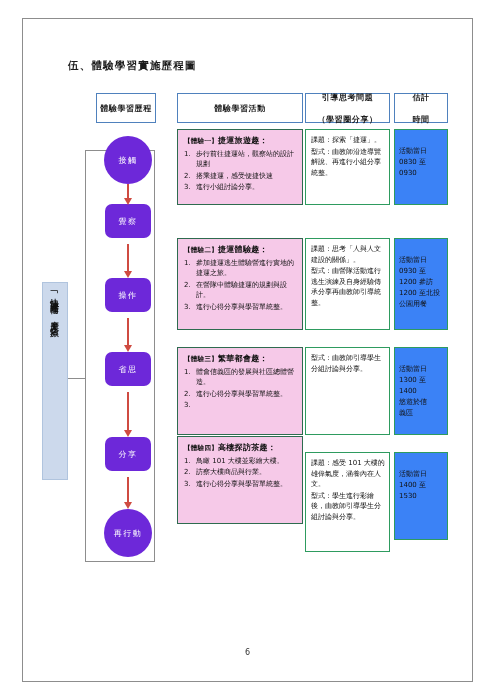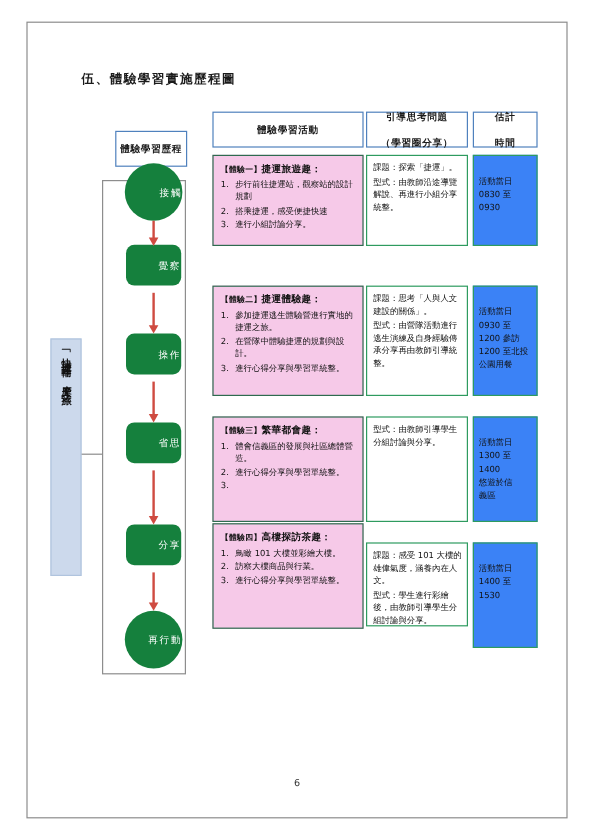--- a/index.html
+++ b/index.html
@@ -50,21 +50,21 @@
     font-size: 8px;
     line-height: 11px;
     text-align: center;
     display: flex;
     align-items: center;
     justify-content: center;
     letter-spacing: 0.6px;
     font-weight: bold;
   }
   .hdr span { display: block; }
-  #hdr-process { left: 96px;  top: 93px; width: 60px;  height: 30px; margin-top: 16px; }
+  #hdr-process { left: 96px;  top: 93px; width: 60px;  height: 30px; }
   #hdr-activity{ left: 177px; top: 93px; width: 126px; height: 30px; }
   #hdr-question{ left: 305px; top: 93px; width: 85px;  height: 30px; }
   #hdr-time    { left: 394px; top: 93px; width: 54px;  height: 30px; }
 
   
   #theme-box {
     position: absolute;
     left: 42px;
     top: 282px;
     width: 26px;
@@ -104,27 +104,27 @@
     width: 70px;
     height: 412px;
     border: 1px solid #8d8d8d;
     box-sizing: border-box;
     background: transparent;
   }
 
   
   .stage {
     position: absolute;
-    background: #15803d;
+    background: #6d28d9;
     color: #ffffff;
     font-size: 8px;
     letter-spacing: 1.5px;
     display: flex;
     align-items: center;
-    justify-content: flex-end;
+    justify-content: center;
     box-sizing: border-box;
   }
   .stage.circle { border-radius: 50%; }
   .stage.rect   { border-radius: 7px; }
 
   #stage-0 { left: 104px; top: 136px; width: 48px; height: 48px; }
   #stage-1 { left: 105px; top: 204px; width: 46px; height: 34px; }
   #stage-2 { left: 105px; top: 278px; width: 46px; height: 34px; }
   #stage-3 { left: 105px; top: 352px; width: 46px; height: 34px; }
   #stage-4 { left: 105px; top: 437px; width: 46px; height: 34px; }
@@ -221,21 +221,21 @@
 
   #act-1 { top: 238px; height: 92px; }
   #q-1   { top: 238px; height: 92px; }
   #t-1   { top: 238px; height: 92px; }
 
   #act-2 { top: 347px; height: 88px; }
   #q-2   { top: 347px; height: 88px; }
   #t-2   { top: 347px; height: 88px; }
 
   #act-3 { top: 436px; height: 88px; }
-  #q-3   { top: 452px; height: 70px; }
+  #q-3   { top: 452px; height: 100px; }
   #t-3   { top: 452px; height: 88px; }
 
   
   #page-number {
     position: absolute;
     left: 0;
     top: 648px;
     width: 495px;
     text-align: center;
     font-size: 8px;

